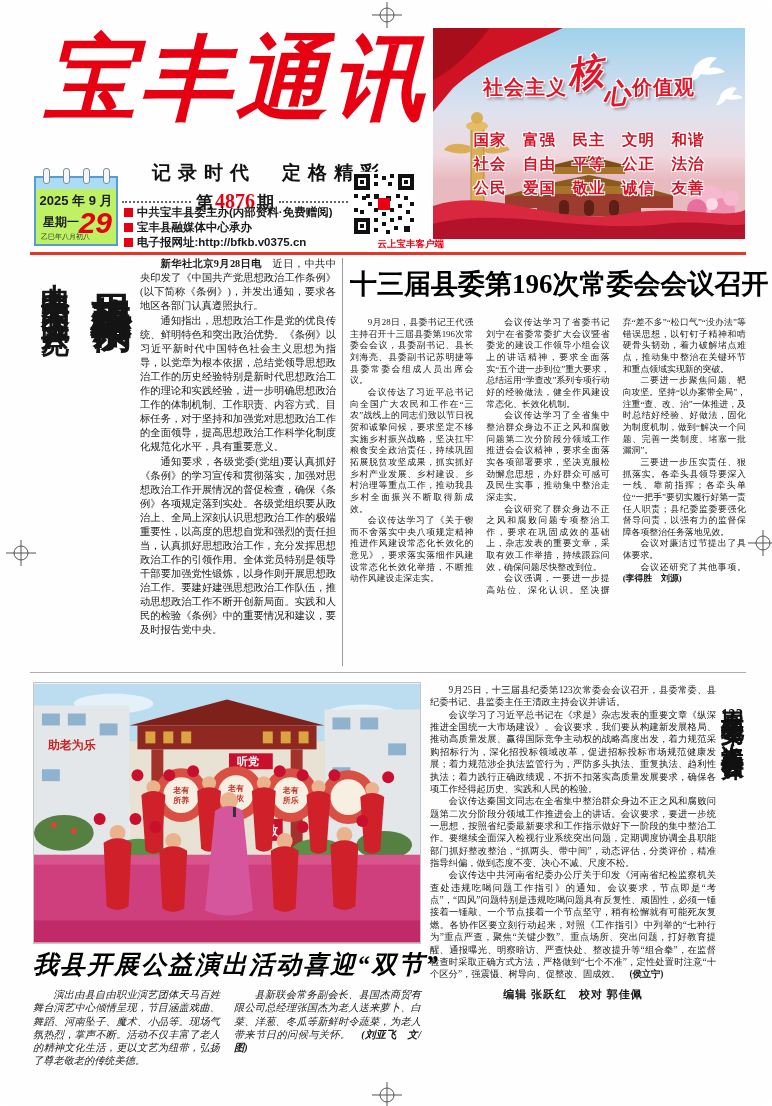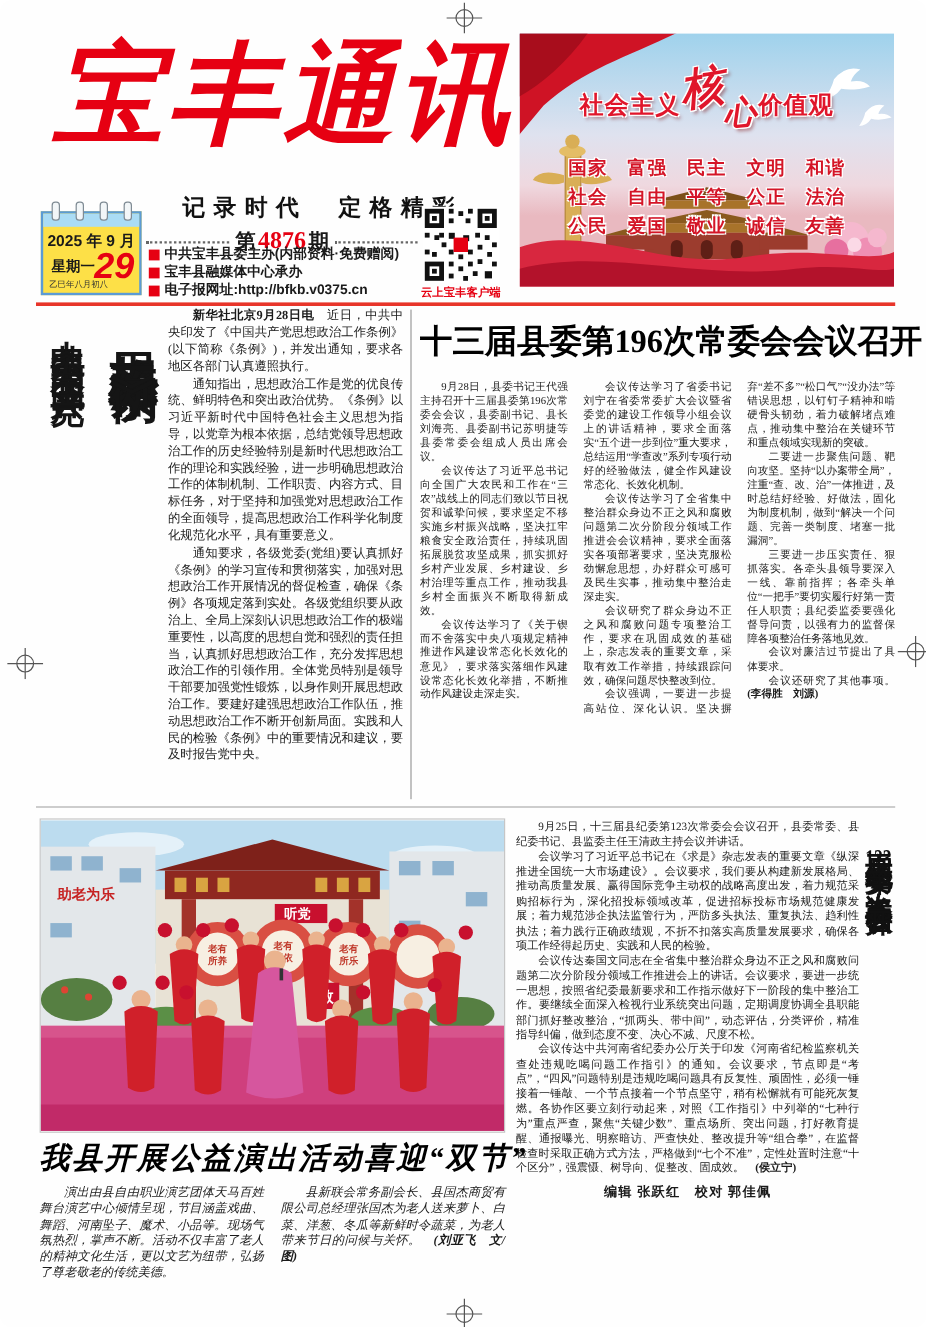--- a/index.html
+++ b/index.html
@@ -13,36 +13,36 @@
   
   .paper-title{position:absolute;left:44px;top:22px;width:390px;font-size:92px;line-height:1.25;
      color:#e60012;font-weight:bold;letter-spacing:4px;font-style:italic;white-space:nowrap;}
   .slogan{position:absolute;left:152px;top:160px;font-size:19px;font-weight:bold;letter-spacing:7px;color:#111;}
   .issue-line{position:absolute;left:122px;top:190px;width:226px;display:flex;align-items:center;gap:5px;}
   .issue-line .dots{flex:1;border-top:2px dotted #666;height:0;}
   .issue-line .txt{font-size:17px;font-weight:bold;white-space:nowrap;}
   .issue-line .num{color:#e60012;font-size:20px;padding:0 2px;}
 
   .calendar{position:absolute;left:34px;top:176px;width:84px;height:70px;border:2px solid #5b9bd5;
-     background:#fde047;box-sizing:border-box;padding-left:10px;}
+     background:#bef264;box-sizing:border-box;padding-left:10px;}
   .calendar .band{position:absolute;left:0;top:0;width:100%;height:11px;background:#aadcf5;}
   .calendar .rings{position:absolute;left:0;top:-10px;width:100%;display:flex;justify-content:space-around;}
   .calendar .rings i{width:5px;height:14px;border:1.5px solid #7f8b94;background:#f2f6f8;border-radius:3px;}
   .calendar .ym{position:absolute;left:0;top:14px;width:100%;text-align:center;font-size:13px;font-weight:bold;}
   .calendar .wk{position:absolute;left:7px;top:36px;font-size:12px;font-weight:bold;}
   .calendar .lunar{position:absolute;left:5px;top:54px;font-size:7px;color:#333;}
   .calendar .day{position:absolute;right:4px;top:28px;font-size:30px;font-weight:bold;color:#e60012;font-style:italic;}
 
   .publishers{position:absolute;left:124px;top:206px;width:232px;}
   .publishers .row{display:flex;align-items:center;margin-bottom:2px;}
   .publishers .sq{width:9px;height:9px;background:#e60012;margin-right:4px;flex:none;}
   .publishers .pt{font-size:11.5px;font-weight:bold;line-height:13px;white-space:nowrap;}
 
   .qr{position:absolute;left:352px;top:172px;width:64px;height:64px;}
-  .qr-caption{position:absolute;left:338px;top:238px;width:92px;text-align:center;font-size:9.5px;
+  .qr-caption{position:absolute;left:352px;top:238px;width:92px;text-align:right;font-size:9.5px;
      color:#e60012;font-weight:bold;}
 
   .red-rule{position:absolute;left:30px;top:252px;width:716px;height:3px;background:#e8352a;}
 
   
   .poster{position:absolute;left:433px;top:28px;width:312px;height:211px;overflow:hidden;
      background:linear-gradient(180deg,#9fd2ec 0%,#dfe2ef 38%,#eed9e0 58%,#e2aab4 72%,#d髪 0%);}
   .poster svg{position:absolute;left:0;top:0;}
   .poster .ptitle{position:absolute;left:0;top:30px;width:100%;text-align:center;font-weight:900;
      color:#e0162b;white-space:nowrap;

